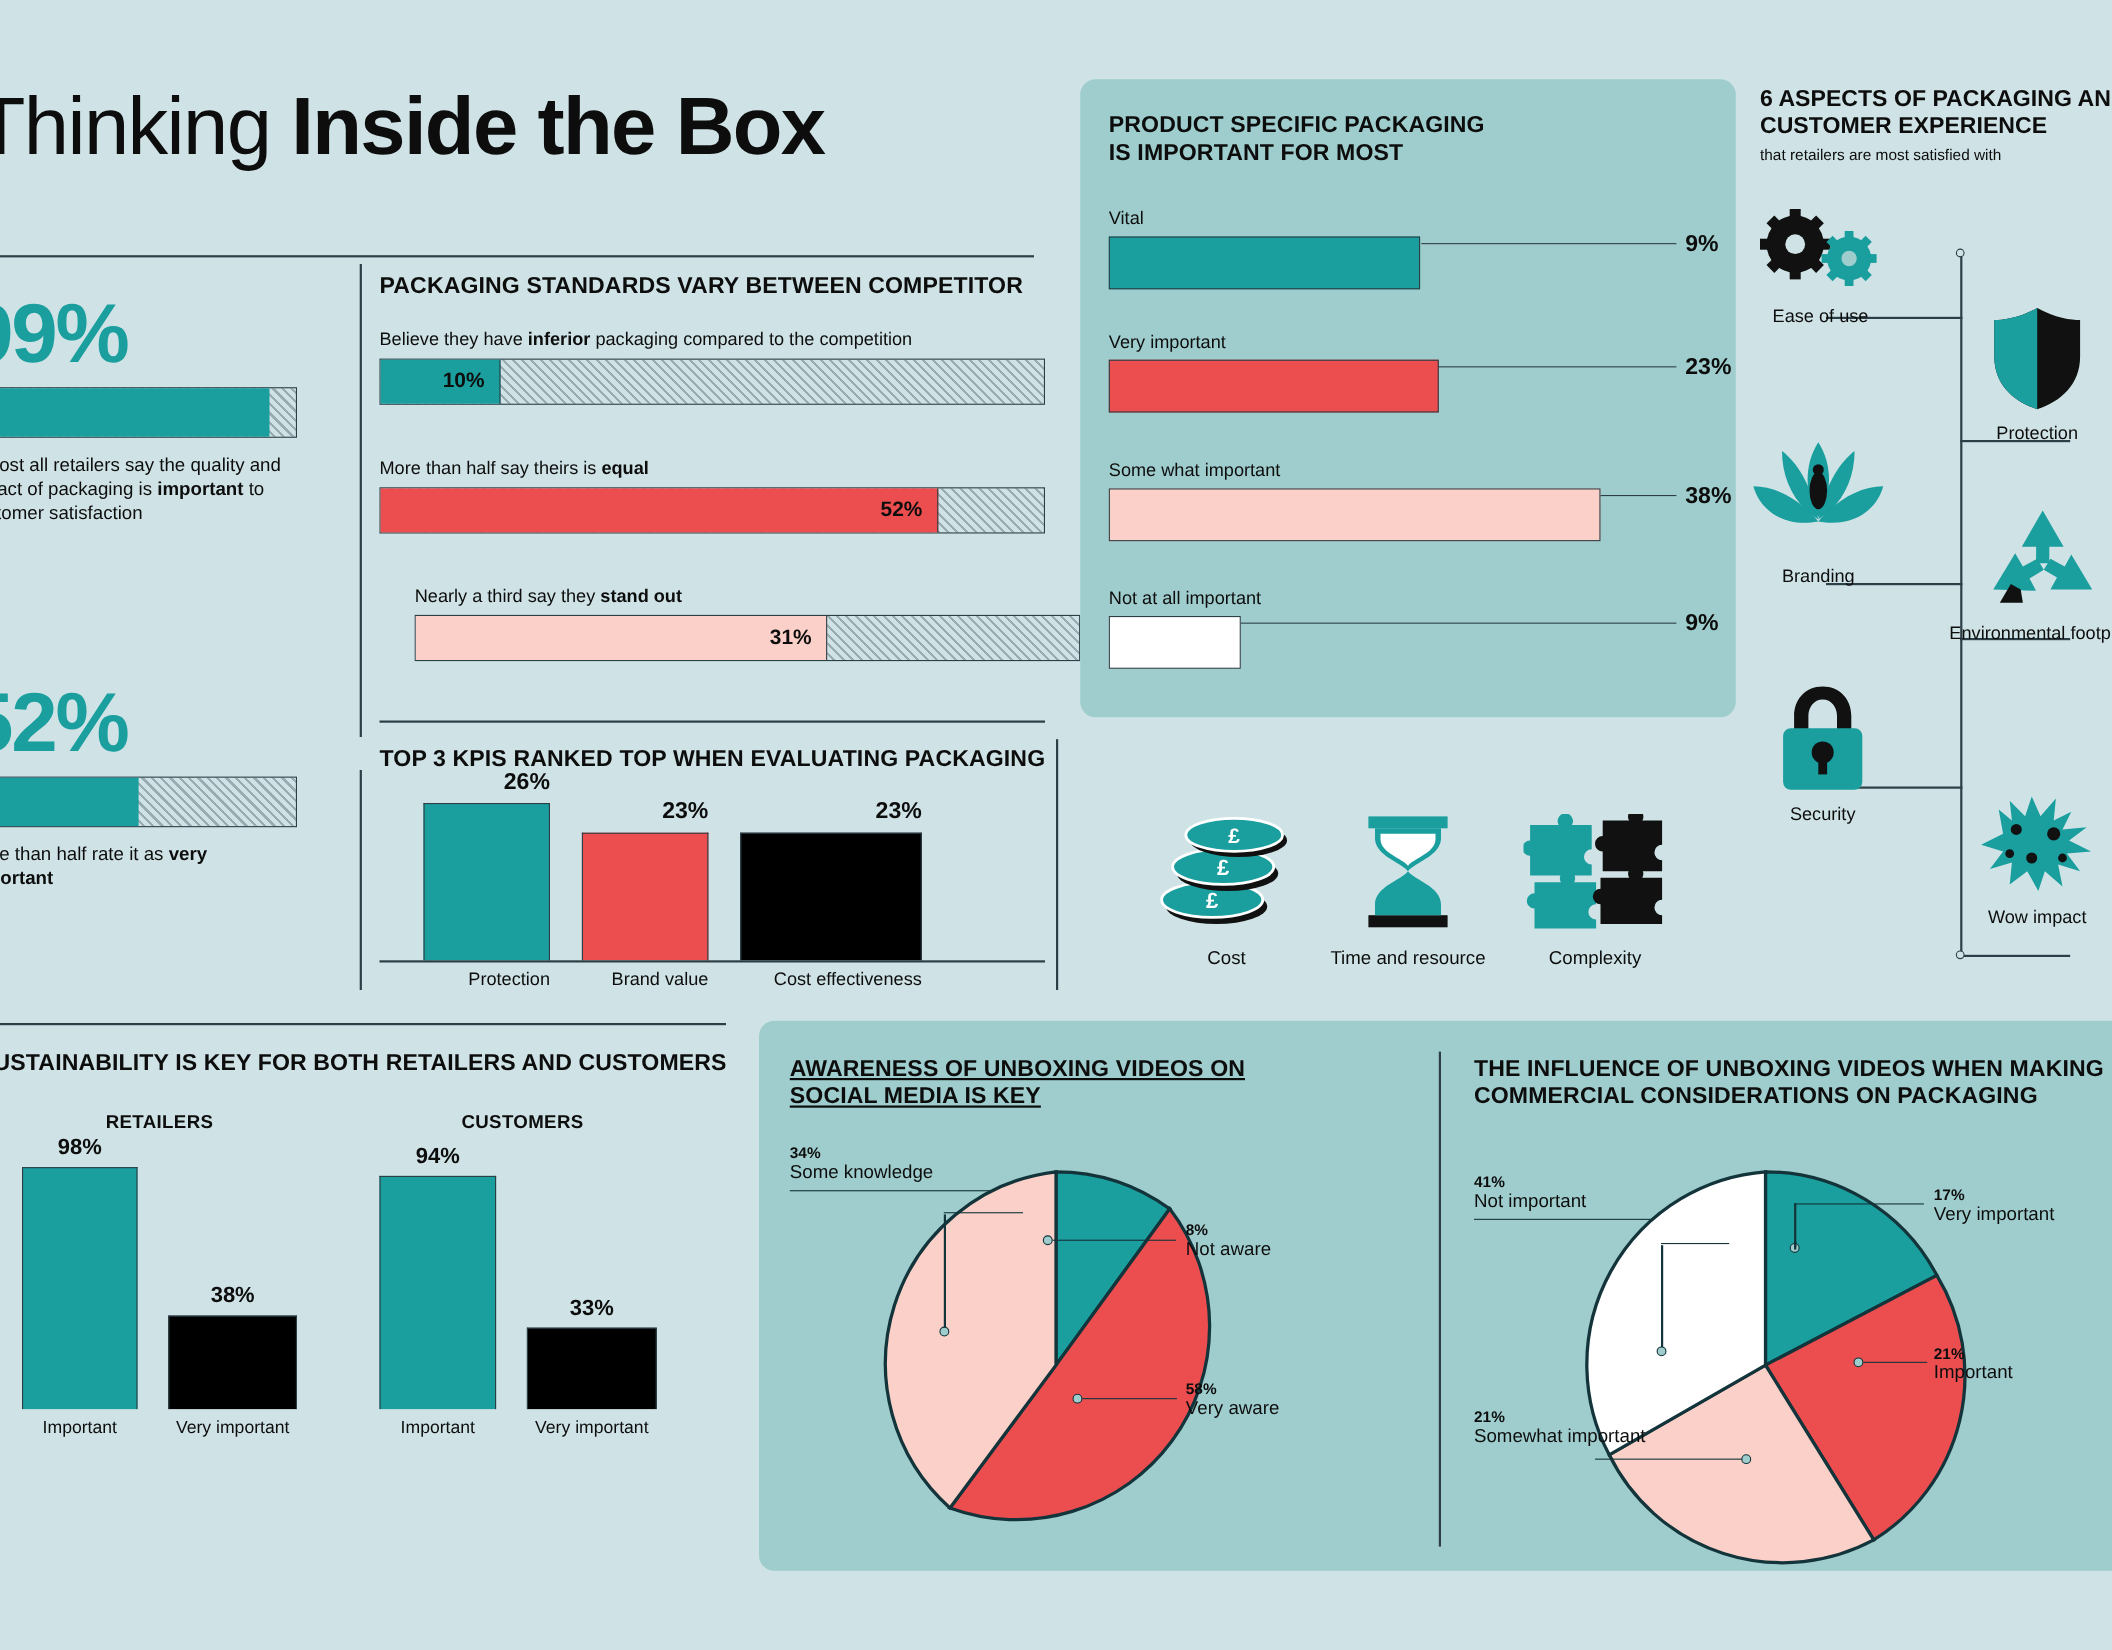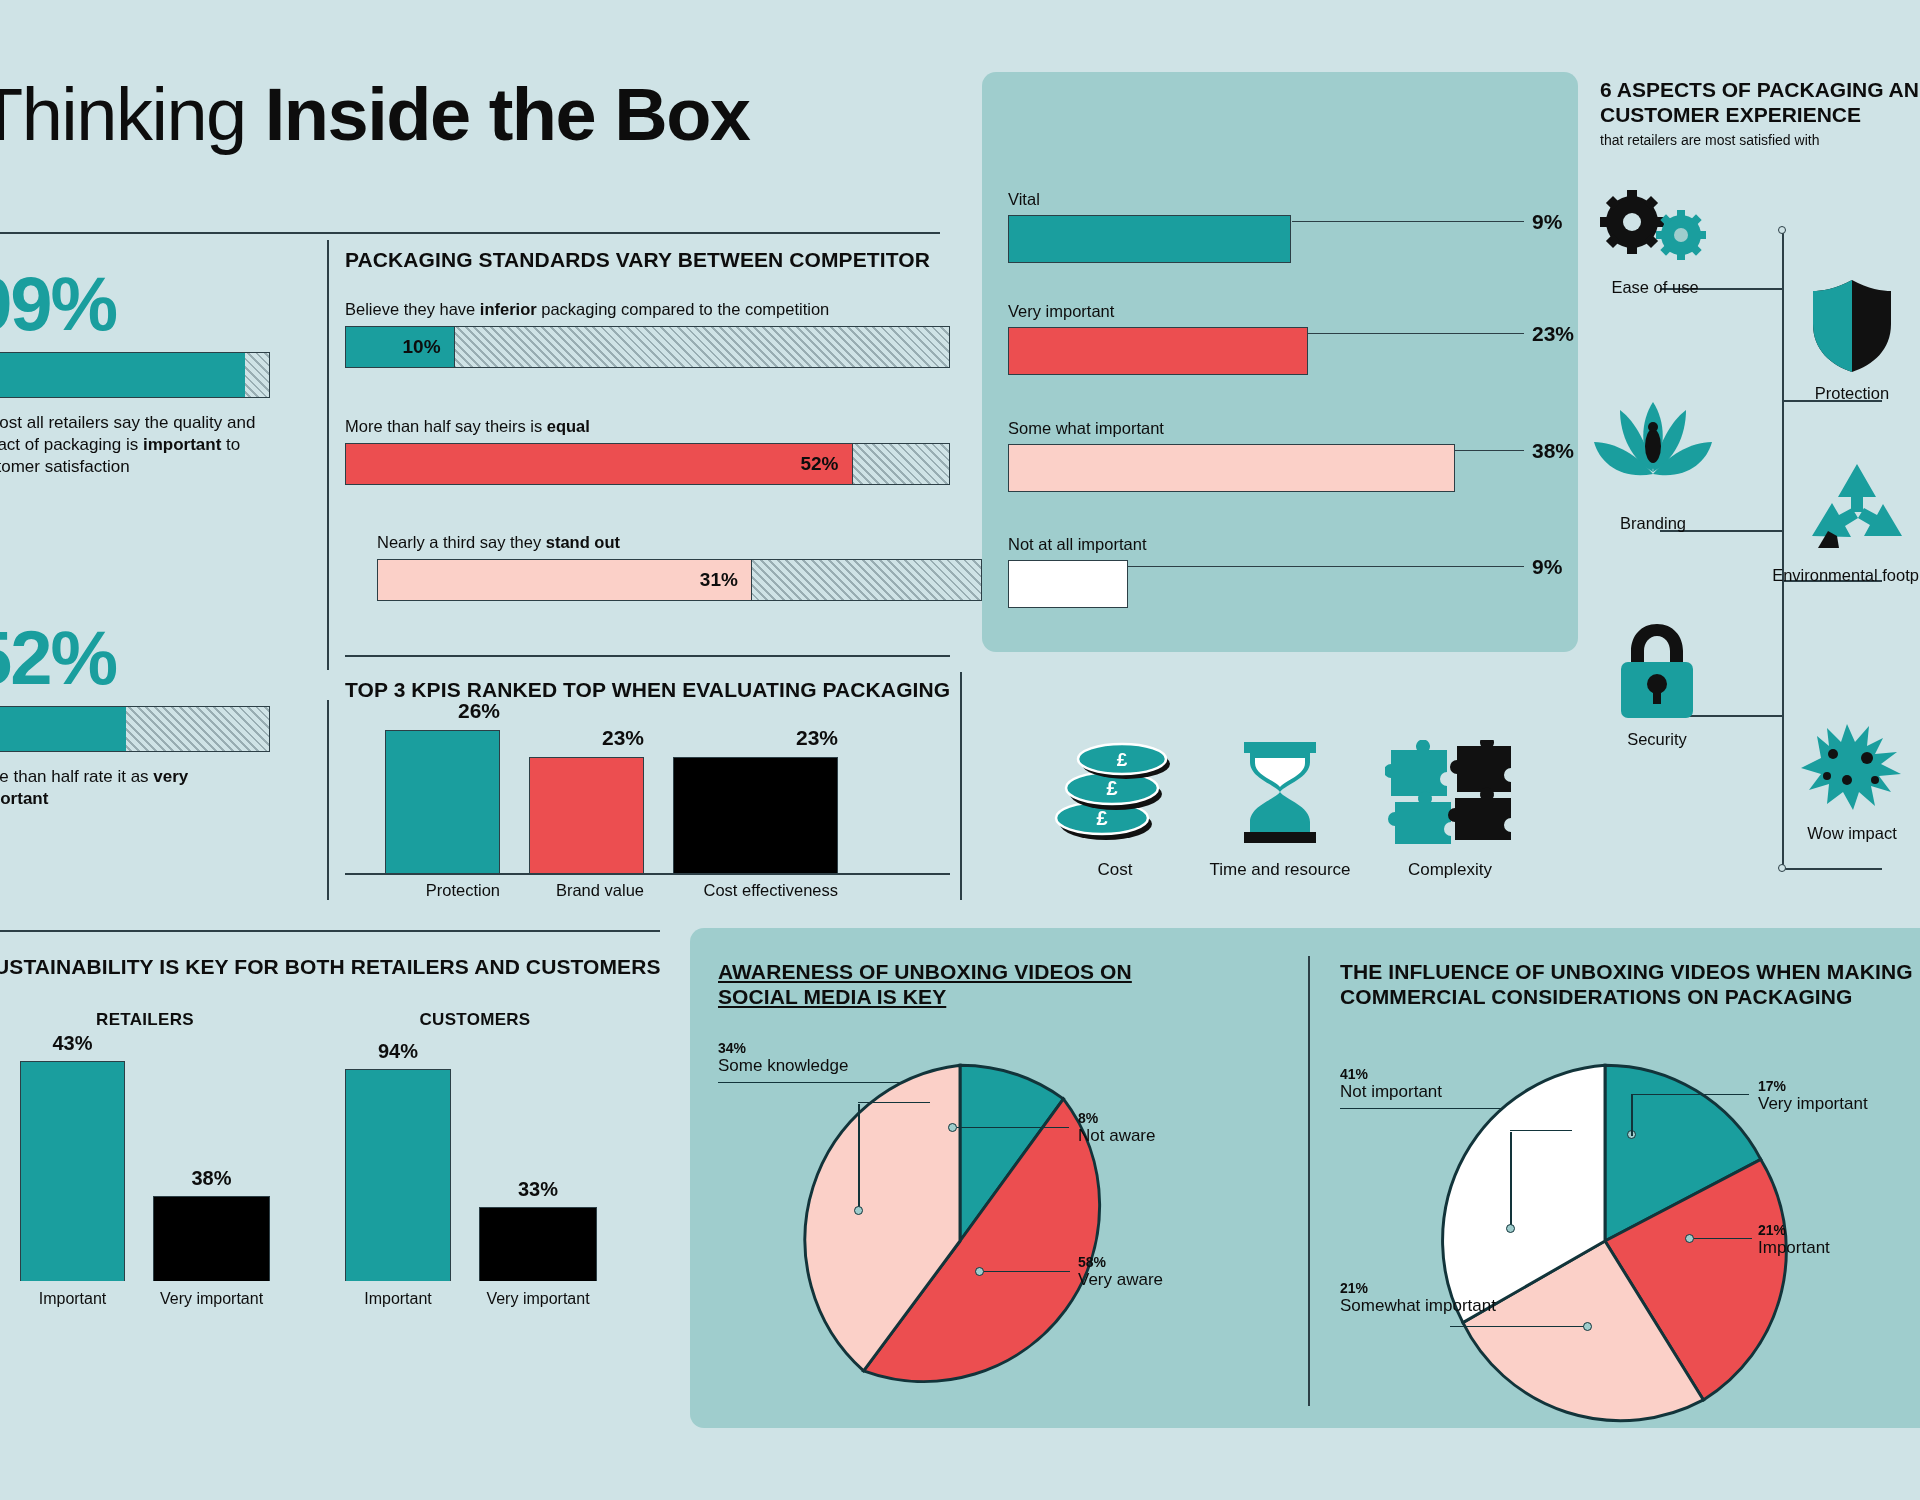--- a/index.html
+++ b/index.html
@@ -179,20 +179,24 @@
     </div>
     <div class="kpi" style="width:165px;">
       <div class="v">23%</div>
       <div class="col" style="height:116px; background:#000;"></div>
       <div class="n">Cost effectiveness</div>
     </div>
   </div>
   <div class="hrule" style="left:345px; top:873px; width:605px;"></div>
 
   <div class="panel" id="pspanel">
+    <div class="sect-title" style="position:absolute; left:26px; top:30px; width:540px;">
+      <div>Product specific packaging</div>
+      <div>is important for most</div>
+    </div>
 
     <div class="ps-row" style="top:118px;">
       <div class="lbl">Vital</div>
       <div class="bar" style="width:52%; background:#1a9e9e;"></div>
       <div class="lead" style="left:284px; width:232px;"></div>
       <div class="pct" style="left:524px;">9%</div>
     </div>
 
     <div class="ps-row" style="top:230px;">
       <div class="lbl">Very important</div>
@@ -371,21 +375,21 @@
     <div class="cap">Complexity</div>
   </div>
 
   <div class="hrule" style="left:-20px; top:930px; width:680px;"></div>
   <div class="sect-title" style="position:absolute; left:-20px; top:955px; width:700px;">Sustainability is key for both retailers and customers</div>
 
   <div style="position:absolute; left:20px; top:1010px; width:250px;">
     <div class="grp-title">RETAILERS</div>
     <div style="display:flex; align-items:flex-end; gap:28px; margin-top:28px; height:250px;">
       <div class="sbar">
-        <div class="v">43%</div>
+        <div class="v">98%</div>
         <div class="col" style="height:220px; background:#1a9e9e;"></div>
         <div class="n">Important</div>
       </div>
       <div class="sbar" style="width:118px;">
         <div class="v">38%</div>
         <div class="col" style="height:85px; background:#000;"></div>
         <div class="n">Very important</div>
       </div>
     </div>
   </div>

